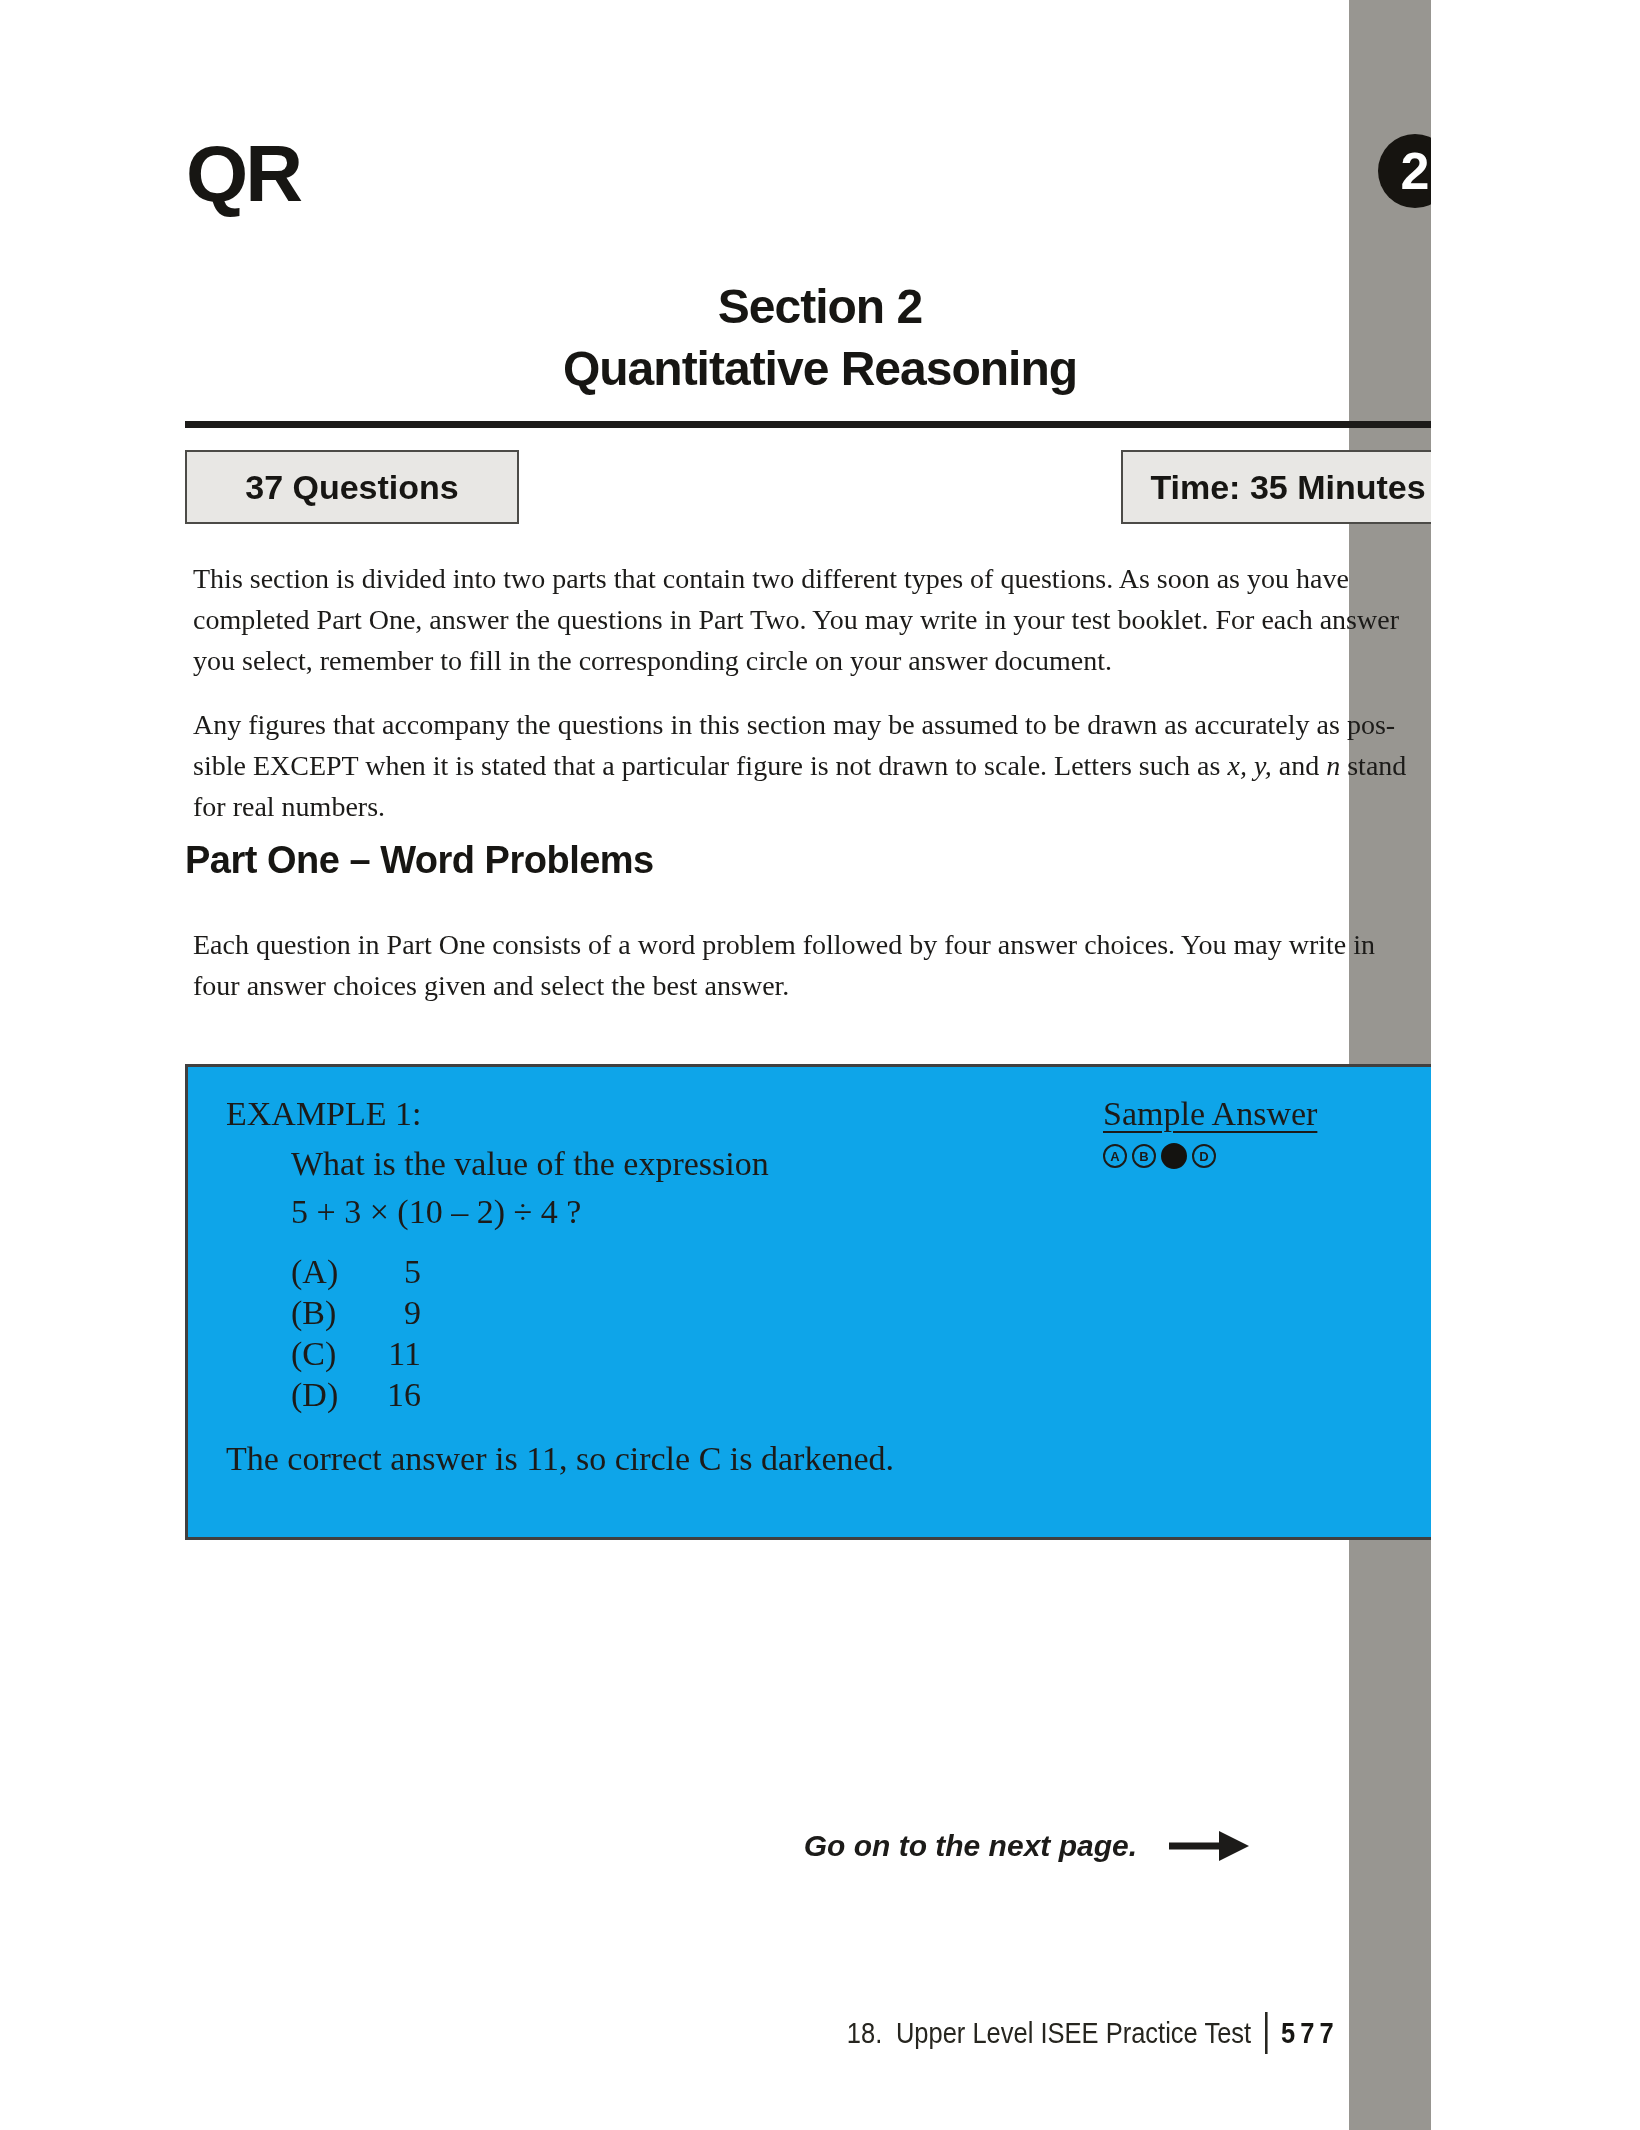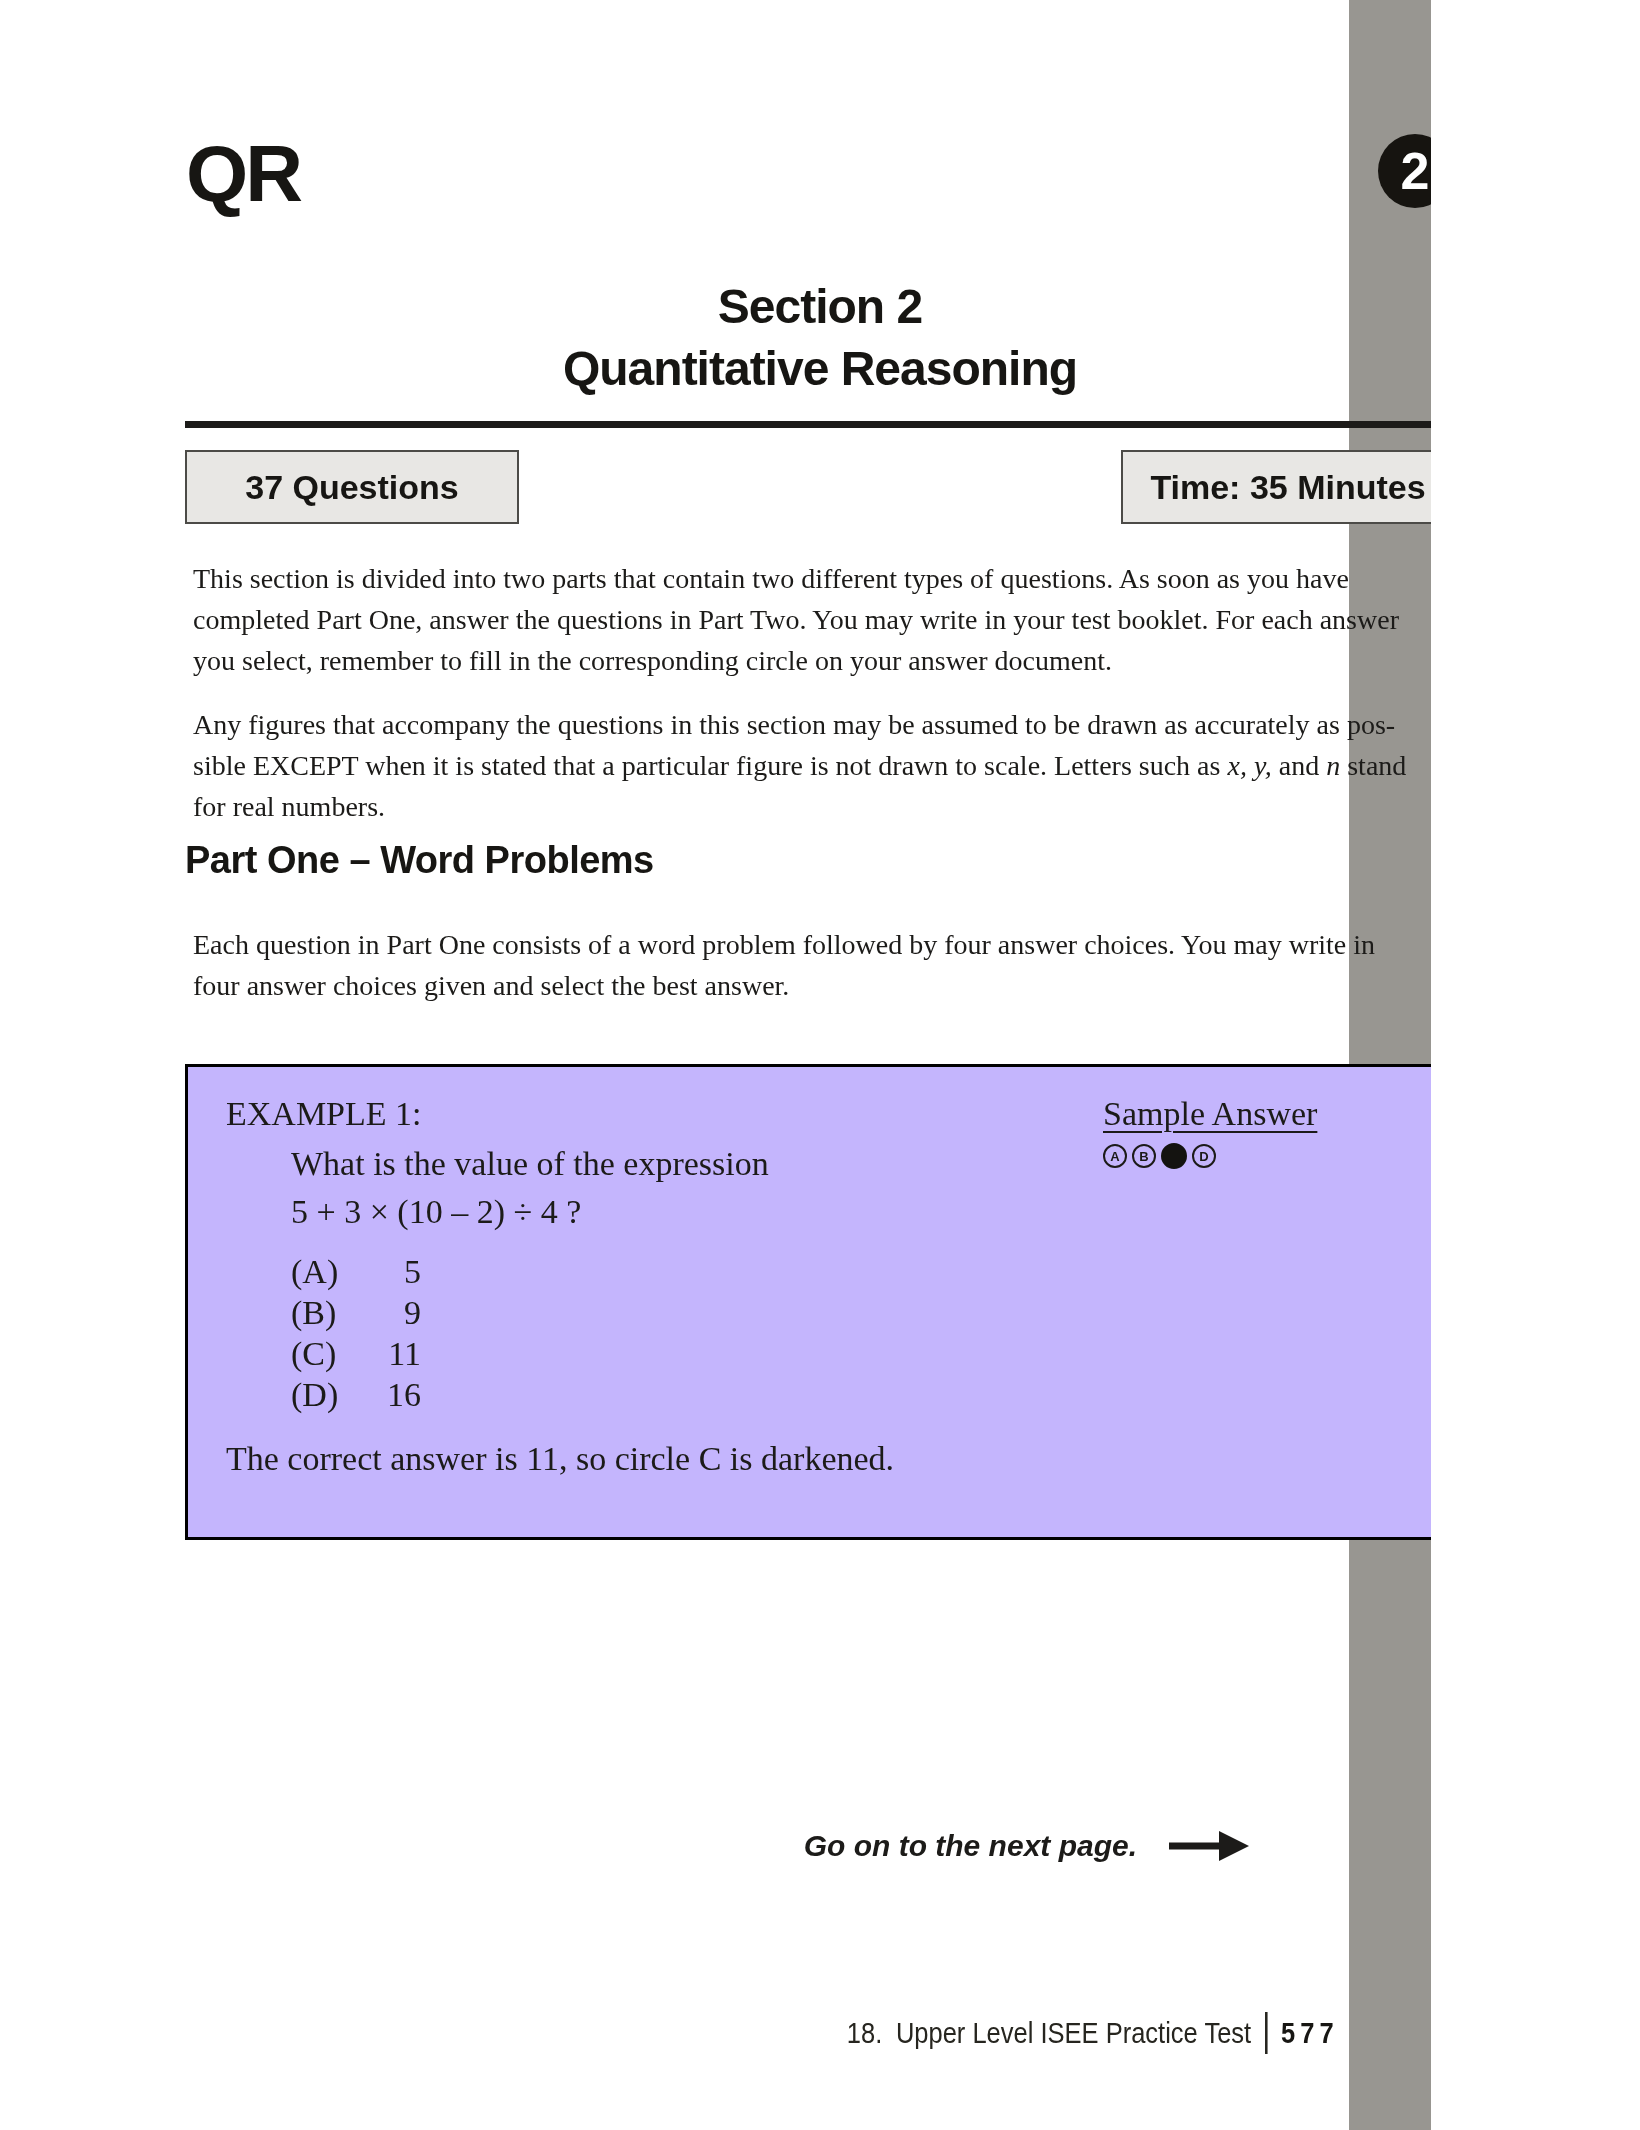--- a/index.html
+++ b/index.html
@@ -37,21 +37,21 @@
   .body-par .line { white-space:nowrap; }
   .it { font-style:italic; }
 
   .part-heading {
     position:absolute; left:185px; top:841px;
     font:bold 38px/1 "Liberation Sans", sans-serif; color:#171613; letter-spacing:-0.5px;
   }
 
   .example-box {
     position:absolute; left:185px; top:1064px; width:1270px; height:476px; box-sizing:border-box;
-    background:#c4b5fd; border:3px solid #000000;
+    background:#0ea5e9; border:3px solid #404040;
   }
   .example-box .abs { position:absolute; font-size:34px; line-height:1; white-space:nowrap; }
   .ex-label   { left:38px;  top:30px; }
   .sample-lbl { left:915px; top:30px; text-decoration:underline; text-decoration-thickness:2px; text-underline-offset:6px; }
   .bubbles { position:absolute; left:915px; top:76px; display:flex; align-items:center; gap:5px; }
   .bubble {
     width:24px; height:24px; border:2px solid #1c1b19; border-radius:50%; box-sizing:border-box;
     display:flex; align-items:center; justify-content:center;
     font:bold 13px/1 "Liberation Sans", sans-serif; color:#1c1b19;
   }

